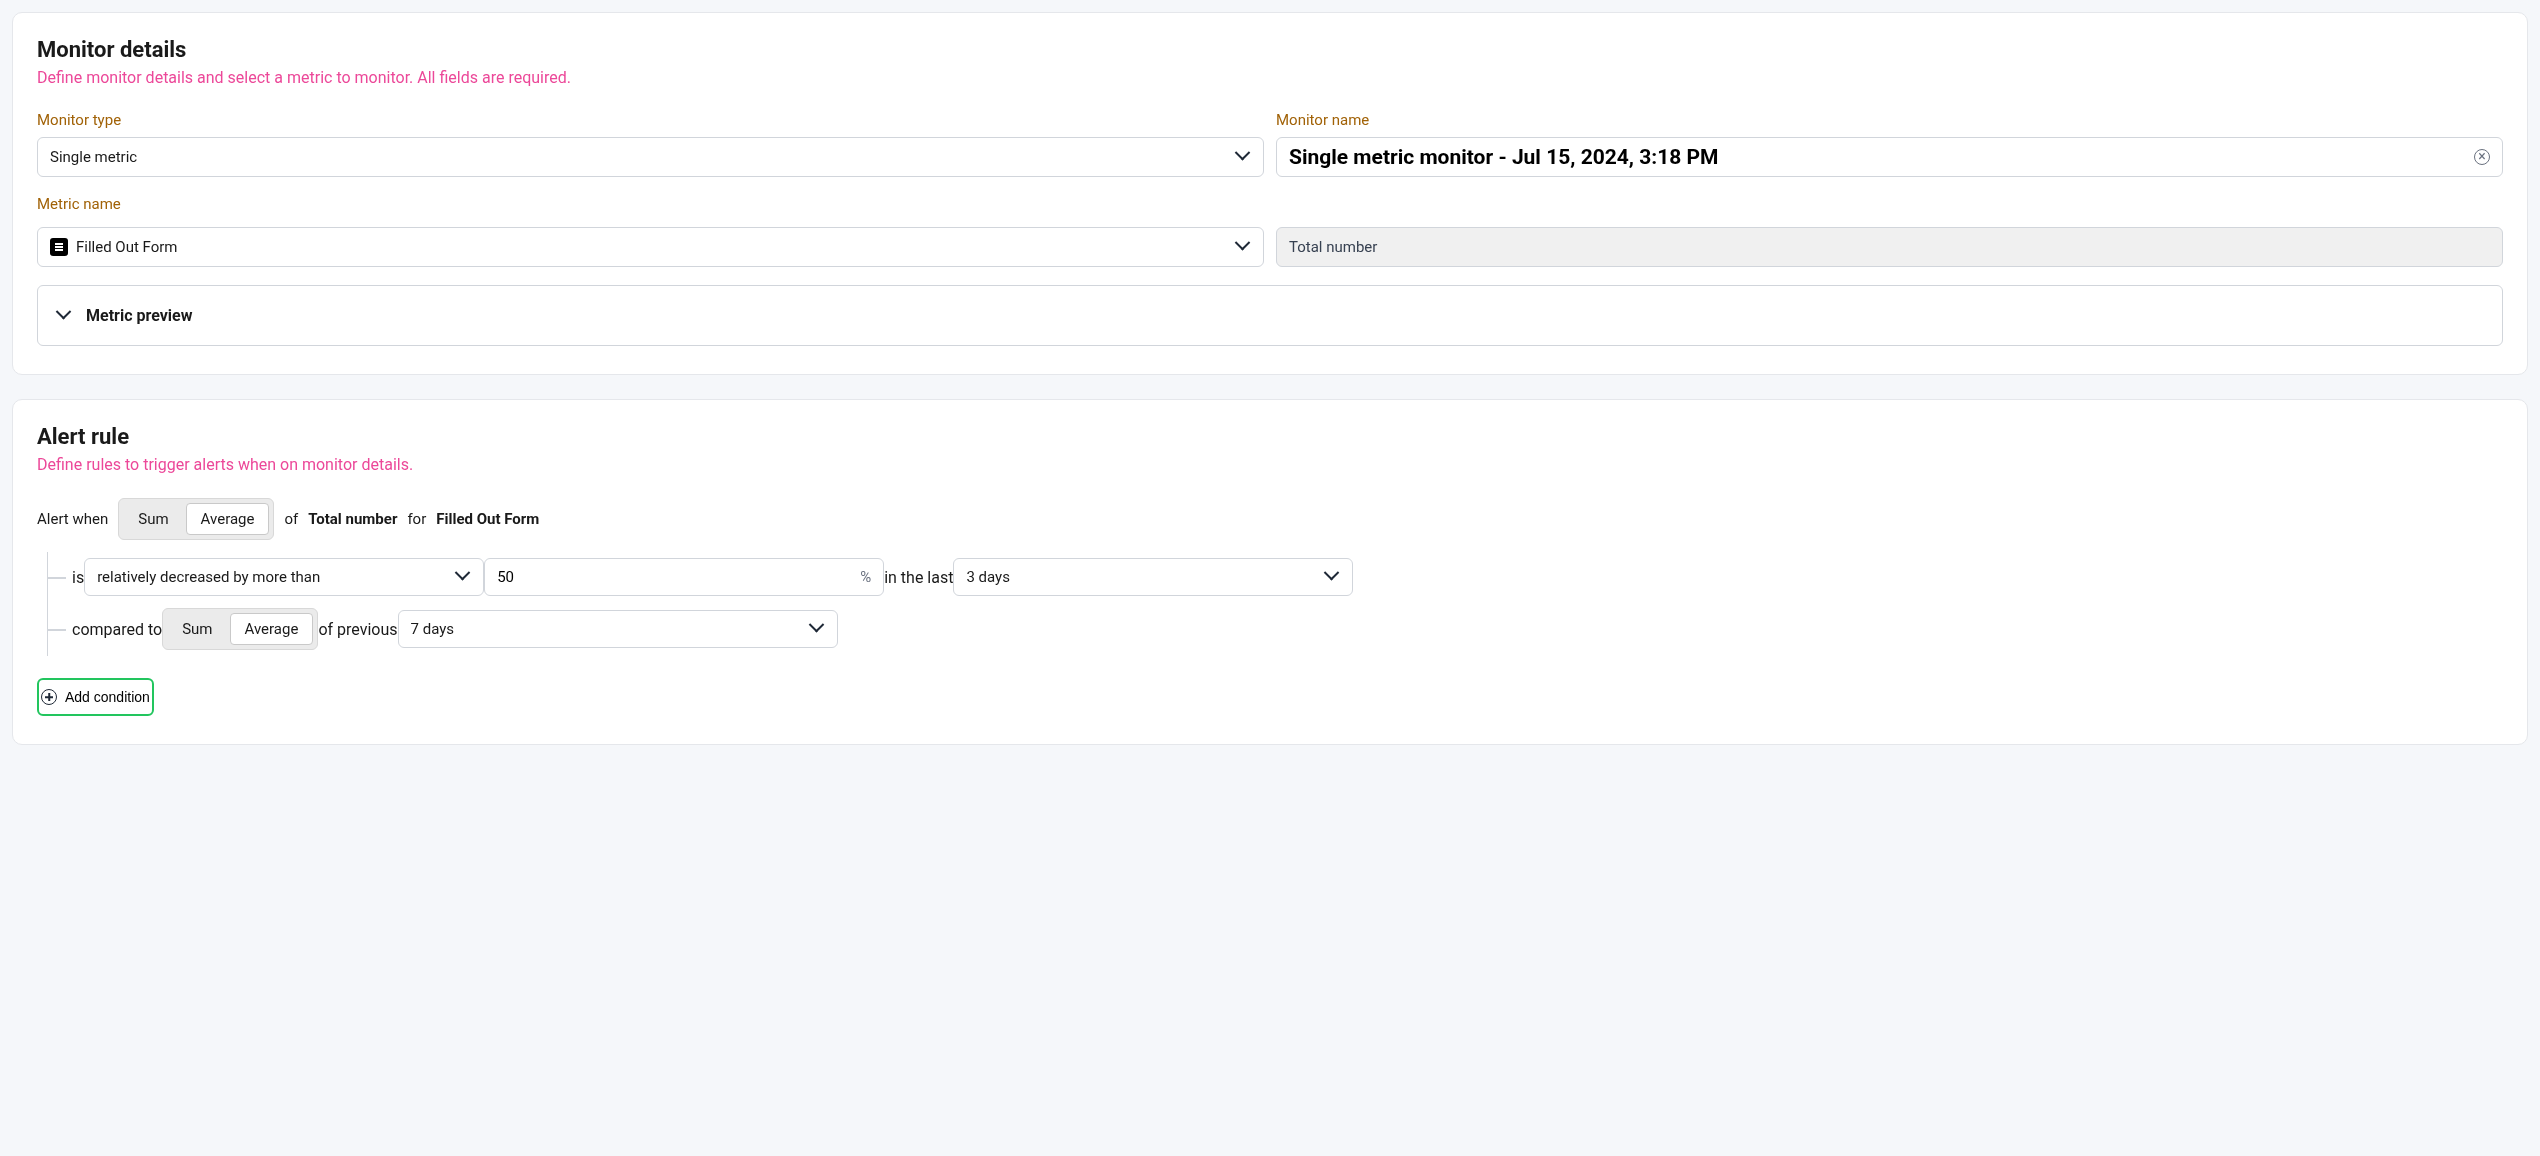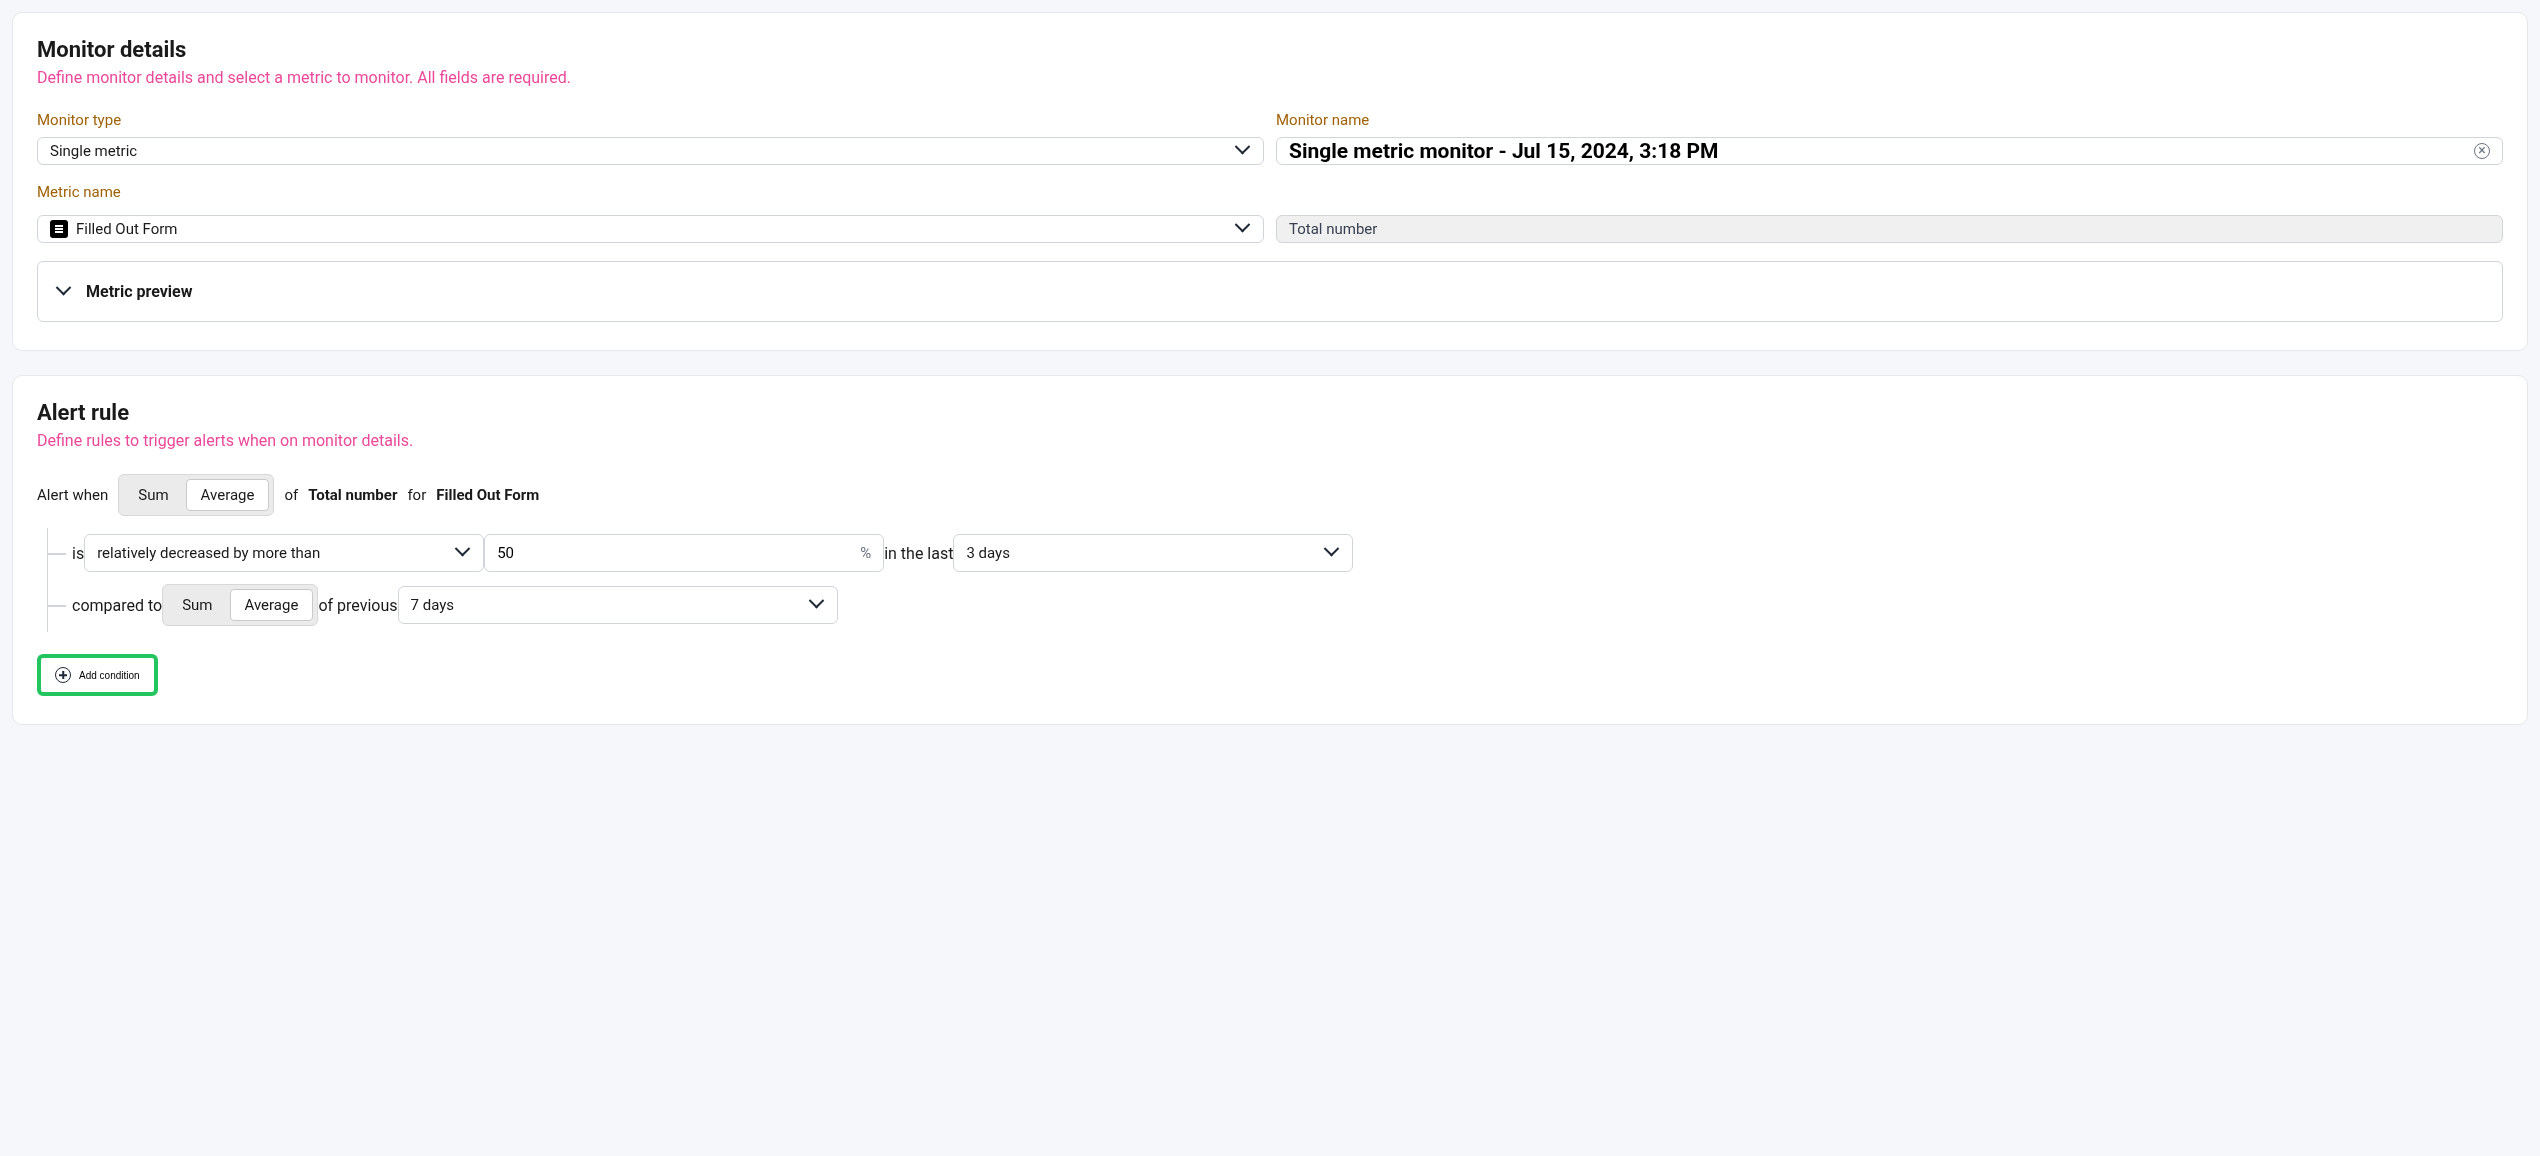--- a/index.html
+++ b/index.html
@@ -35,21 +35,21 @@
       flex: 1;
       display: flex;
       flex-direction: column;
     }
     .label {
       font-size: 15px;
       color: #a16207;
       margin-bottom: 8px;
     }
     .select, .text-input, .readonly-input {
-      height: 28px;
+      height: 40px;
       border: 1px solid #d1d5db;
       border-radius: 6px;
       padding: 0 12px;
       font-size: 15px;
       display: flex;
       align-items: center;
       justify-content: space-between;
       background: #fff;
       cursor: pointer;
       position: relative;
@@ -220,25 +220,25 @@
     }
     .val-wrapper .unit {
       color: #6b7280;
       font-size: 15px;
     }
     .add-btn {
       margin-top: 22px;
       display: inline-flex;
       align-items: center;
       gap: 8px;
-      border: 4px solid #22c55e;
-      border-radius: 6px;
-      padding: 9px 14px;
-      background: #fff;
-      font-size: 10px;
+      border: 2px solid #22c55e;
+      border-radius: 6px;
+      padding: 9px 2px;
+      background: #fff;
+      font-size: 14px;
       cursor: pointer;
     }
     .plus-icon {
       width: 16px;
       height: 16px;
       border: 1.5px solid #1f2937;
       border-radius: 50%;
       position: relative;
       flex-shrink: 0;
     }

